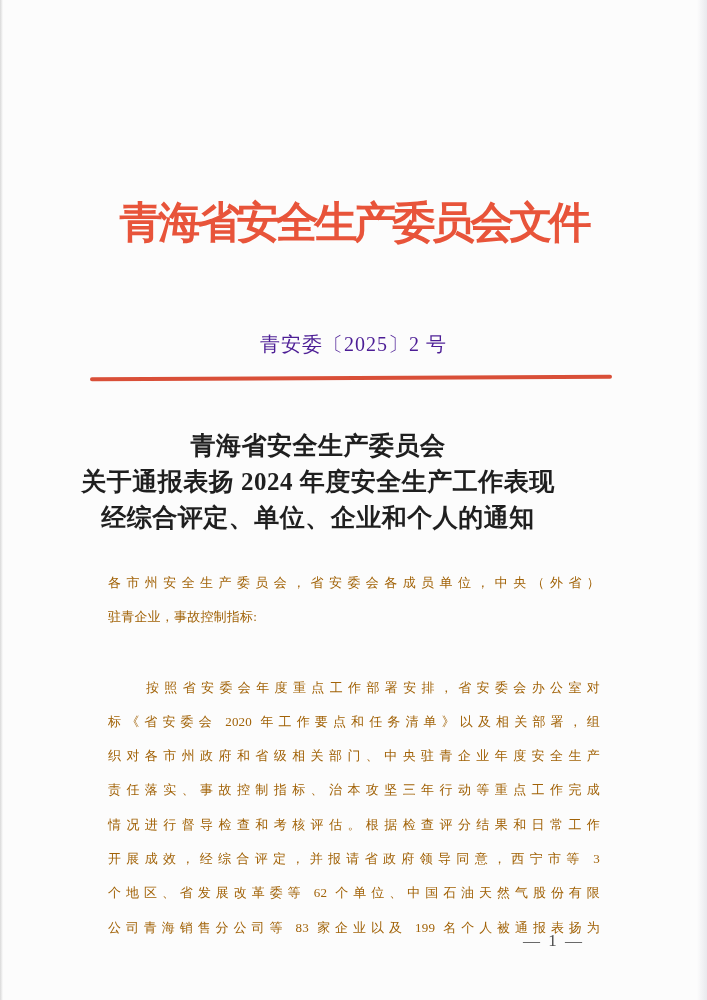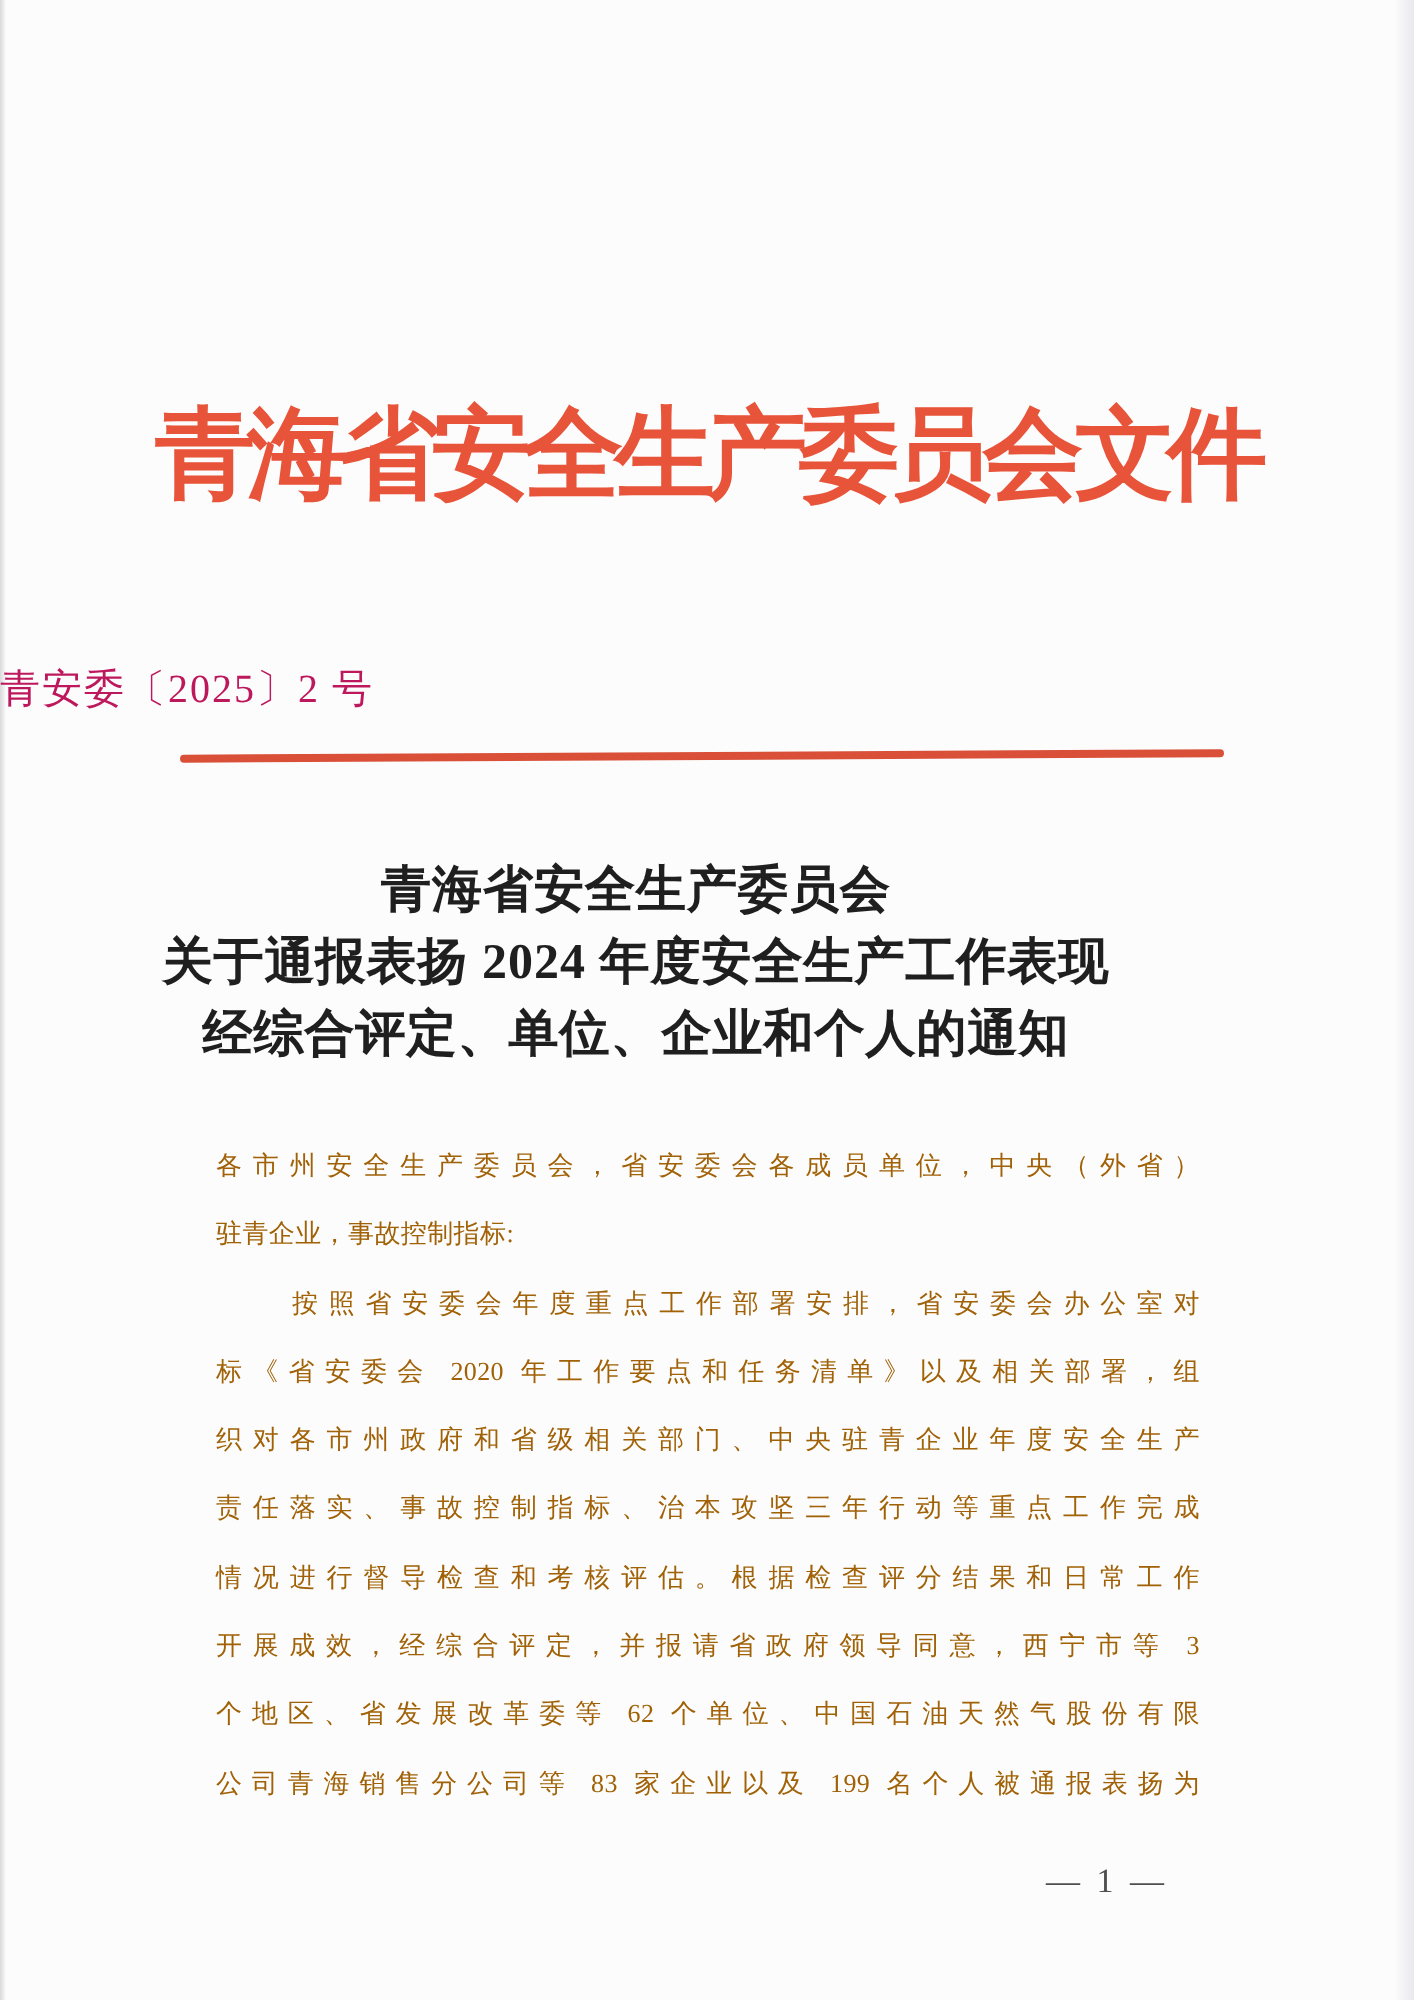--- a/index.html
+++ b/index.html
@@ -28,35 +28,36 @@
     right: 0; top: 0; bottom: 0;
     width: 10px;
     background: linear-gradient(to left, #e9e9ed, rgba(252,252,252,0));
   }
   .letterhead {
     position: absolute;
     top: 196px;
     left: 0;
     width: 707px;
     text-align: center;
-    font-size: 50px;
+    font-size: 43px;
     line-height: 1.25;
     font-weight: bold;
     letter-spacing: -4px;
     color: #e8543a;
     white-space: nowrap;
   }
   .doc-number {
     position: absolute;
     top: 331px;
     left: 0;
     width: 707px;
+    text-align: center;
     font-size: 20px;
     letter-spacing: 1px;
-    color: #be185d;
+    color: #4c1d95;
   }
   .red-rule {
     position: absolute;
     top: 376px;
     left: 90px;
     width: 522px;
     height: 3.5px;
     background: #d94f38;
     border-radius: 2px;
     transform: rotate(-0.3deg);
@@ -87,20 +88,21 @@
     text-align: justify;
     text-align-last: justify;
     white-space: nowrap;
   }
   .lline {
     text-align: left;
     text-align-last: left;
   }
   .indent {
     padding-left: 38px;
+    margin-top: 36px;
   }
   .page-number {
     position: absolute;
     top: 931px;
     left: 500px;
     width: 107px;
     text-align: center;
     font-size: 17px;
     letter-spacing: 2px;
     color: #4f4f4f;

